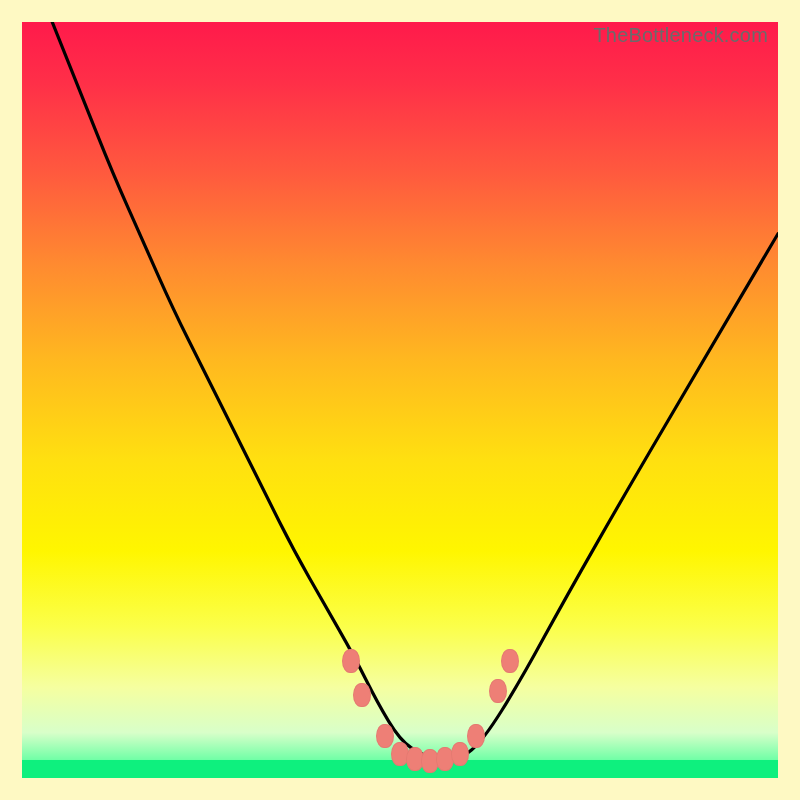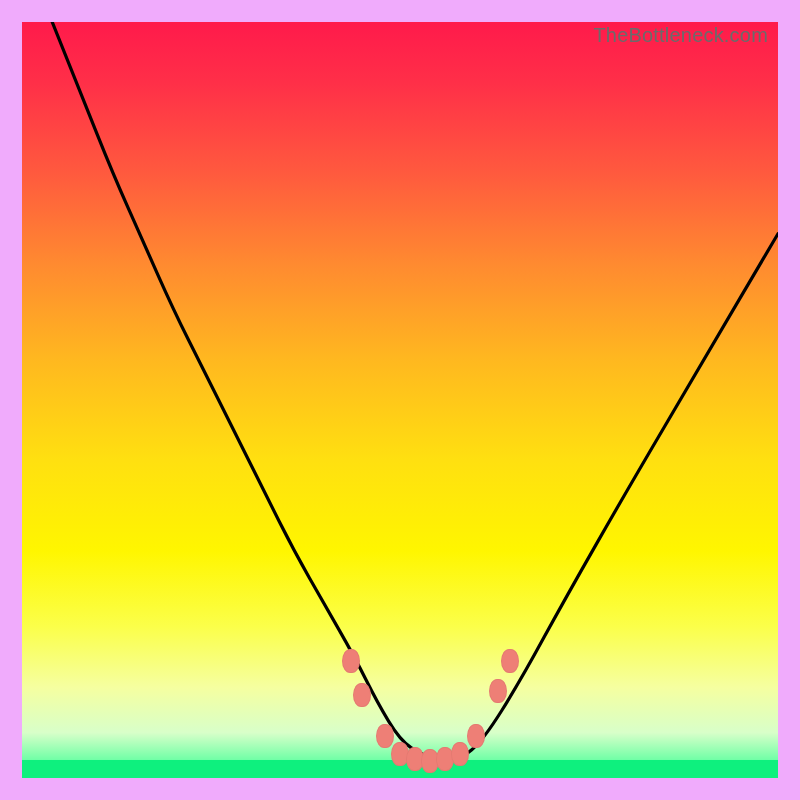--- a/index.html
+++ b/index.html
@@ -9,21 +9,21 @@
     height: 800px;
     background: #000;
     overflow: hidden;
     font-family: Arial, Helvetica, sans-serif;
   }
   .frame {
     position: absolute;
     top: 0; left: 0;
     width: 800px;
     height: 800px;
-    background: #f0abfc;
+    background: #fef9c3;
   }
   .plot {
     position: absolute;
     top: 22px;
     left: 22px;
     width: 756px;
     height: 756px;
     overflow: hidden;
   }
   .gradient {

